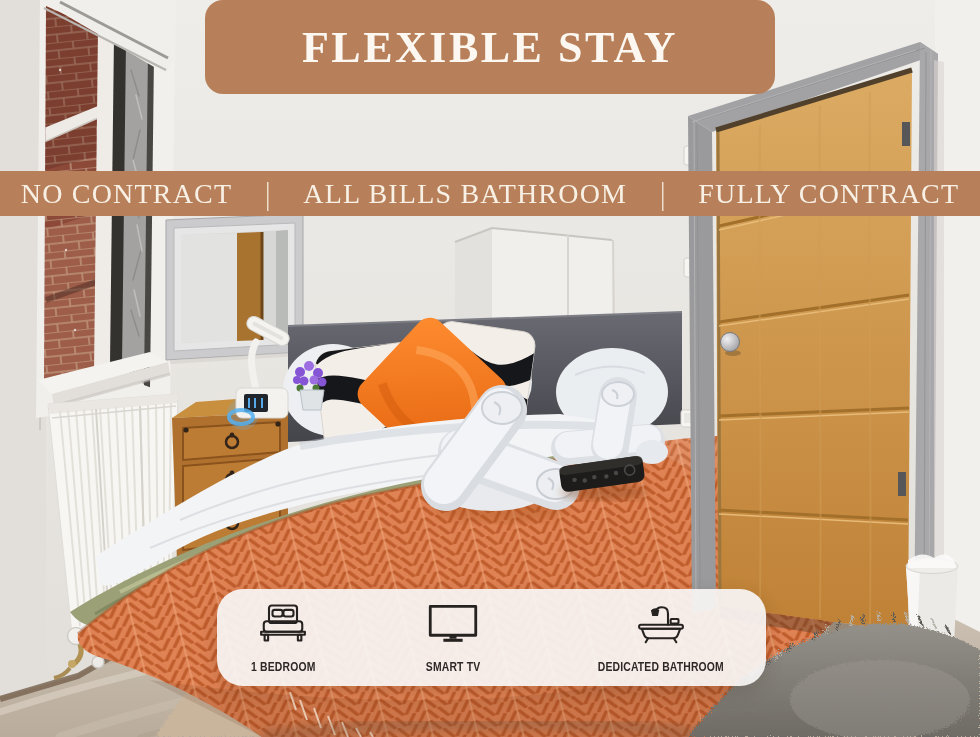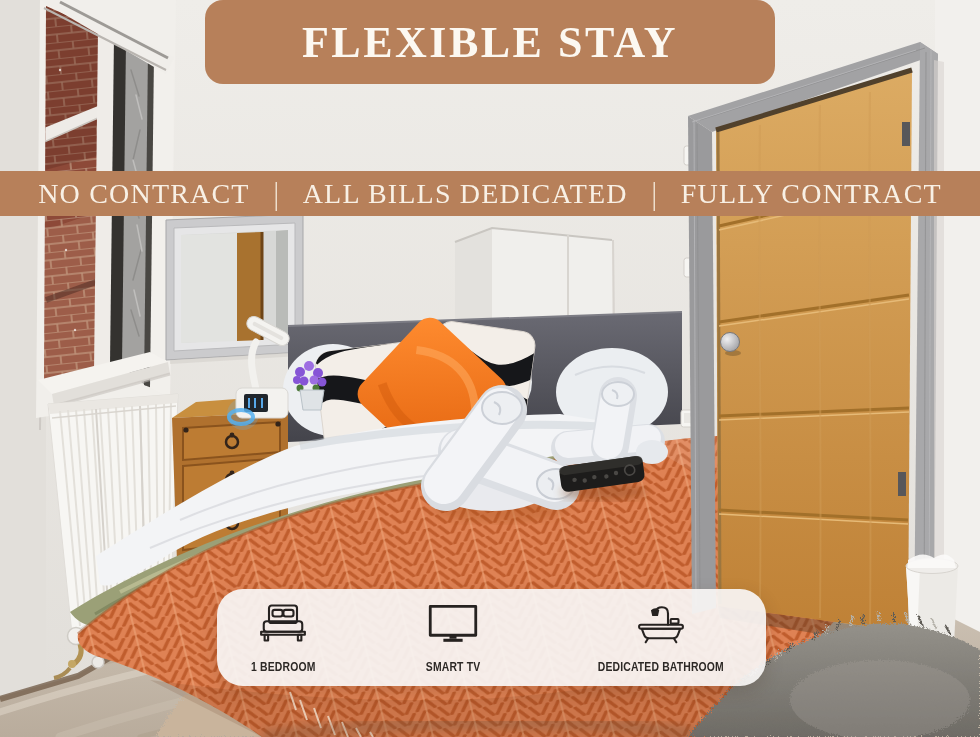--- a/index.html
+++ b/index.html
@@ -1,28 +1,28 @@
 <!DOCTYPE html>
 <html><head>
 <meta charset="utf-8">
 <style>
   html,body{margin:0;padding:0;background:#1f1d1b;}
   .canvas{position:relative;width:980px;height:737px;overflow:hidden;background:#e9e6e2;
           font-family:"Liberation Sans",sans-serif;}
   .scene{position:absolute;left:0;top:0;}
 
   
-  .top-banner{position:absolute;left:205px;top:0;width:570px;height:84px;background:#b7805a;
+  .top-banner{position:absolute;left:205px;top:0;width:570px;height:94px;background:#b7805a;
               border-radius:18px;display:flex;align-items:center;justify-content:center;}
   .banner-title{font-family:"Liberation Serif",serif;font-weight:700;font-size:44px;
                 letter-spacing:2.5px;color:#fcf8f1;white-space:nowrap;}
 
   
   .ribbon{position:absolute;left:0;top:171px;width:980px;height:45px;background:#b7805a;
-          display:flex;align-items:center;justify-content:center;}
+          display:flex;align-items:center;justify-content:center;gap:9px;}
   .ribbon-item{font-family:"Liberation Serif",serif;font-size:28px;color:#f8f0e5;
                letter-spacing:1.2px;white-space:nowrap;}
   .ribbon-sep{display:inline-block;transform:scaleY(1.25);margin:0 24px;color:#f4e9da;
               font-family:"Liberation Serif",serif;font-size:25px;font-weight:400;}
 
   
   .pill{position:absolute;left:217px;top:589px;width:549px;height:97px;
         background:rgba(247,245,244,0.93);border-radius:26px;
         box-shadow:0 6px 18px rgba(60,40,20,.18);
         display:flex;align-items:stretch;justify-content:space-between;
@@ -400,21 +400,21 @@
   </g>
 </svg>
 
 <div class="top-banner">
   <span class="banner-title">FLEXIBLE STAY</span>
 </div>
 
 <div class="ribbon">
   <span class="ribbon-item">NO CONTRACT</span>
   <span class="ribbon-sep">|</span>
-  <span class="ribbon-item">ALL BILLS DEDICATED</span>
+  <span class="ribbon-item">ALL BILLS BATHROOM</span>
   <span class="ribbon-sep">|</span>
   <span class="ribbon-item">FULLY CONTRACT</span>
 </div>
 
 <div class="pill">
 
   <div class="feature">
     <svg class="f-icon" width="58" height="46" viewBox="0 0 60 48">
       <rect x="14" y="4" width="32" height="20" rx="3"></rect>
       <rect x="18" y="9" width="11.5" height="7.5" rx="2.5"></rect>

